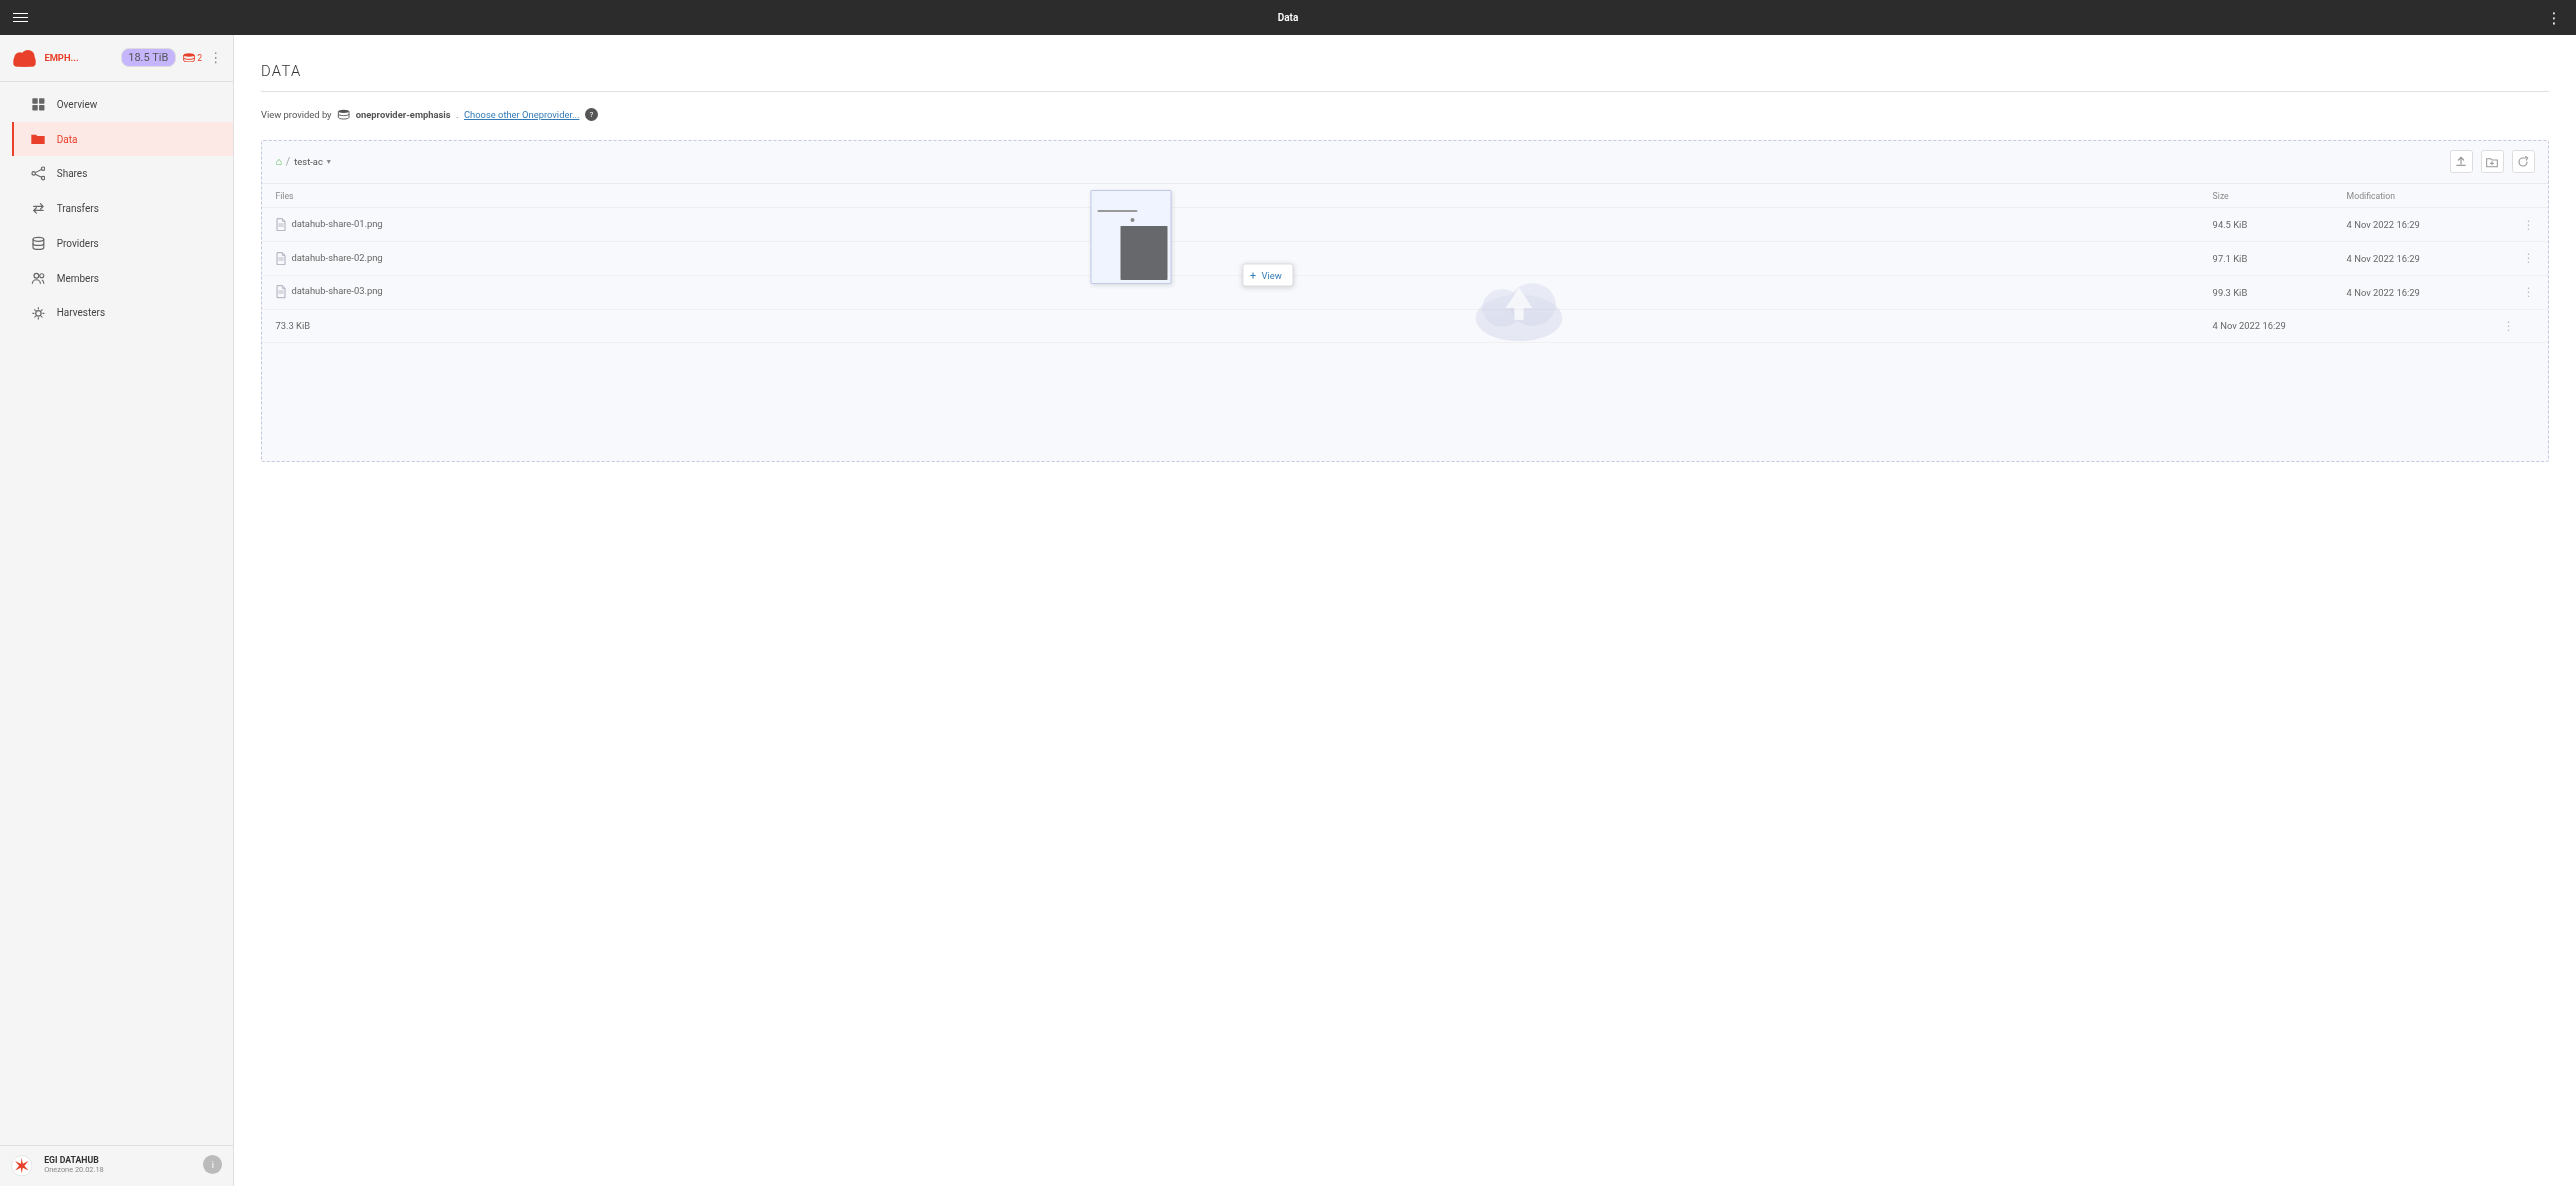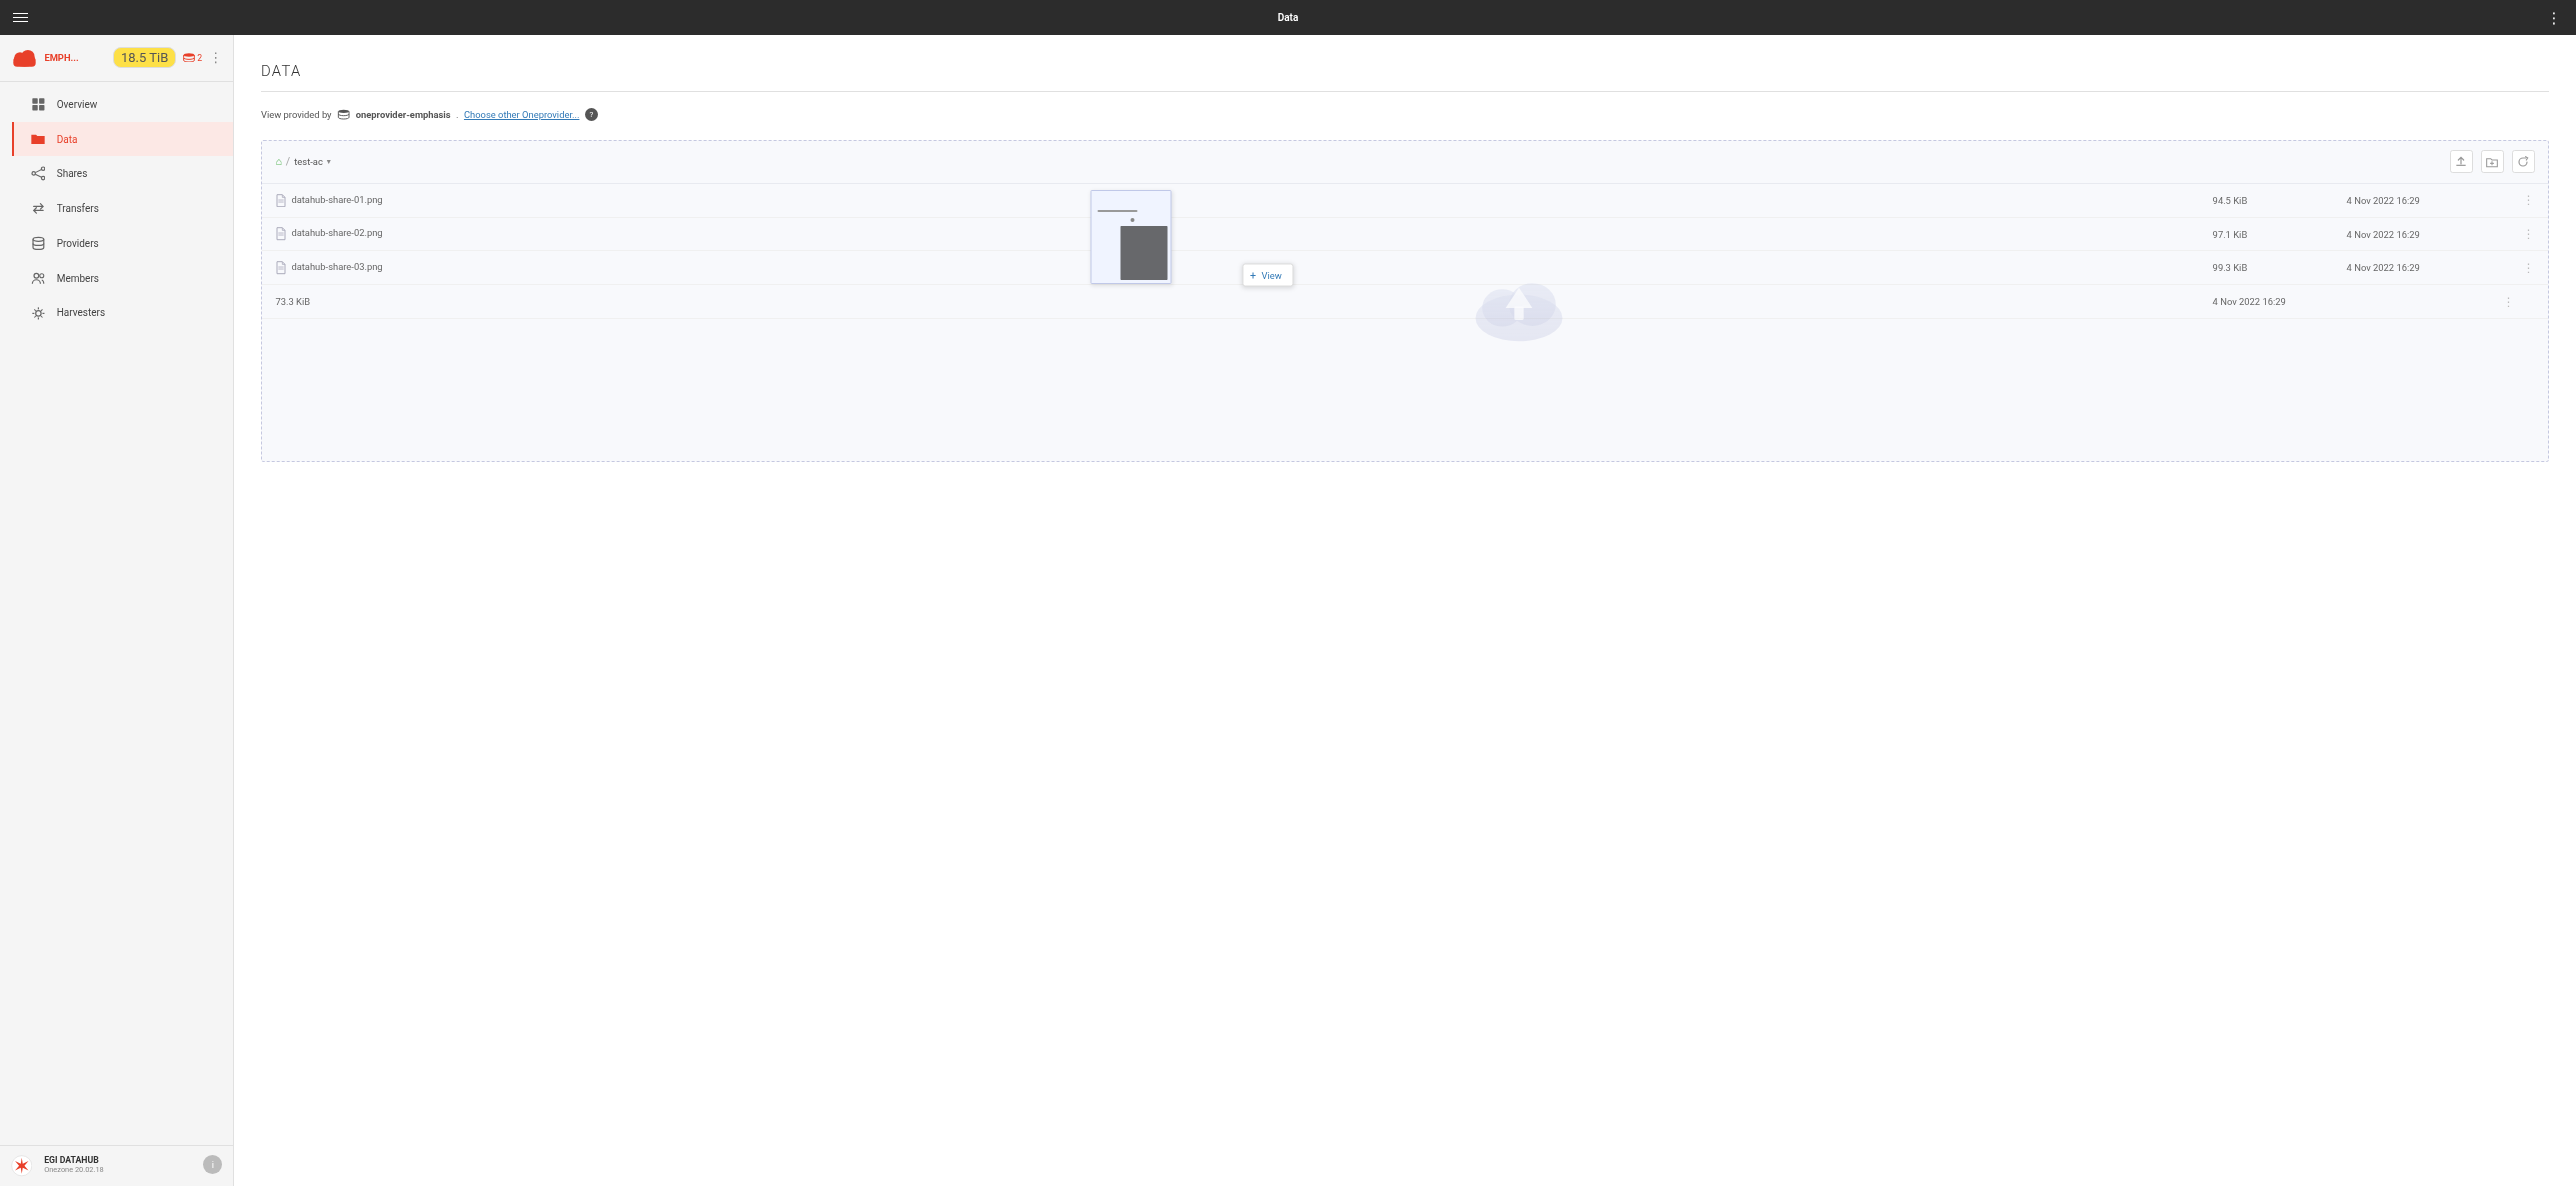--- a/index.html
+++ b/index.html
@@ -36,25 +36,25 @@
     .sidebar-header {
       display: flex;
       align-items: center;
       padding: 12px 10.7px;
       border-bottom: 0.7px solid #e0e0e0;
       gap: 6.7px;
     }
     .cloud-logo { width: 27px; height: 21.5px; }
     .sidebar-brand { font-size: 9.4px; font-weight: 700; color: #e8402a; flex: 1; }
     .storage-badge {
-      background: #fde047;
+      background: #c4b5fd;
       border: 0.7px solid #ddd;
       border-radius: 8px;
       padding: 2px 6.7px;
-      font-size: 13px;
+      font-size: 11px;
       color: #555;
     }
     .db-badge {
       display: flex;
       align-items: center;
       gap: 2.7px;
       color: #e8402a;
       font-size: 8.7px;
     }
     .sidebar-menu { flex: 1; padding: 5.4px 0; }
@@ -407,20 +407,26 @@
           </button>
           <button class="toolbar-btn" title="Refresh">
             <svg width="12" height="12" viewBox="0 0 18 18">
                 <path d="M15 9A6 6 0 1 1 9 3h4" fill="none" stroke="#999" stroke-width="1.8" stroke-linecap="round"></path>
                 <path d="M13 1l3 2-2 3" fill="none" stroke="#999" stroke-width="1.8" stroke-linecap="round"></path>
               </svg>
           </button>
         </div>
       </div>
 
+      <div class="file-list-header">
+        <span>Files</span>
+        <span>Size</span>
+        <span>Modification</span>
+        <span></span>
+      </div>
 
       <div class="file-row">
         <div class="file-name-cell">
           <svg width="12" height="13.4" viewBox="0 0 18 20">
               <path d="M3 1h8l4 4v14H3V1z" fill="none" stroke="#aab" stroke-width="1.5"></path>
               <path d="M11 1v4h4" fill="none" stroke="#aab" stroke-width="1.2"></path>
               <line x1="5" y1="9" x2="13" y2="9" stroke="#aab" stroke-width="1.2"></line>
               <line x1="5" y1="12" x2="13" y2="12" stroke="#aab" stroke-width="1.2"></line>
             </svg>
           <span>datahub-share-01.png</span>

